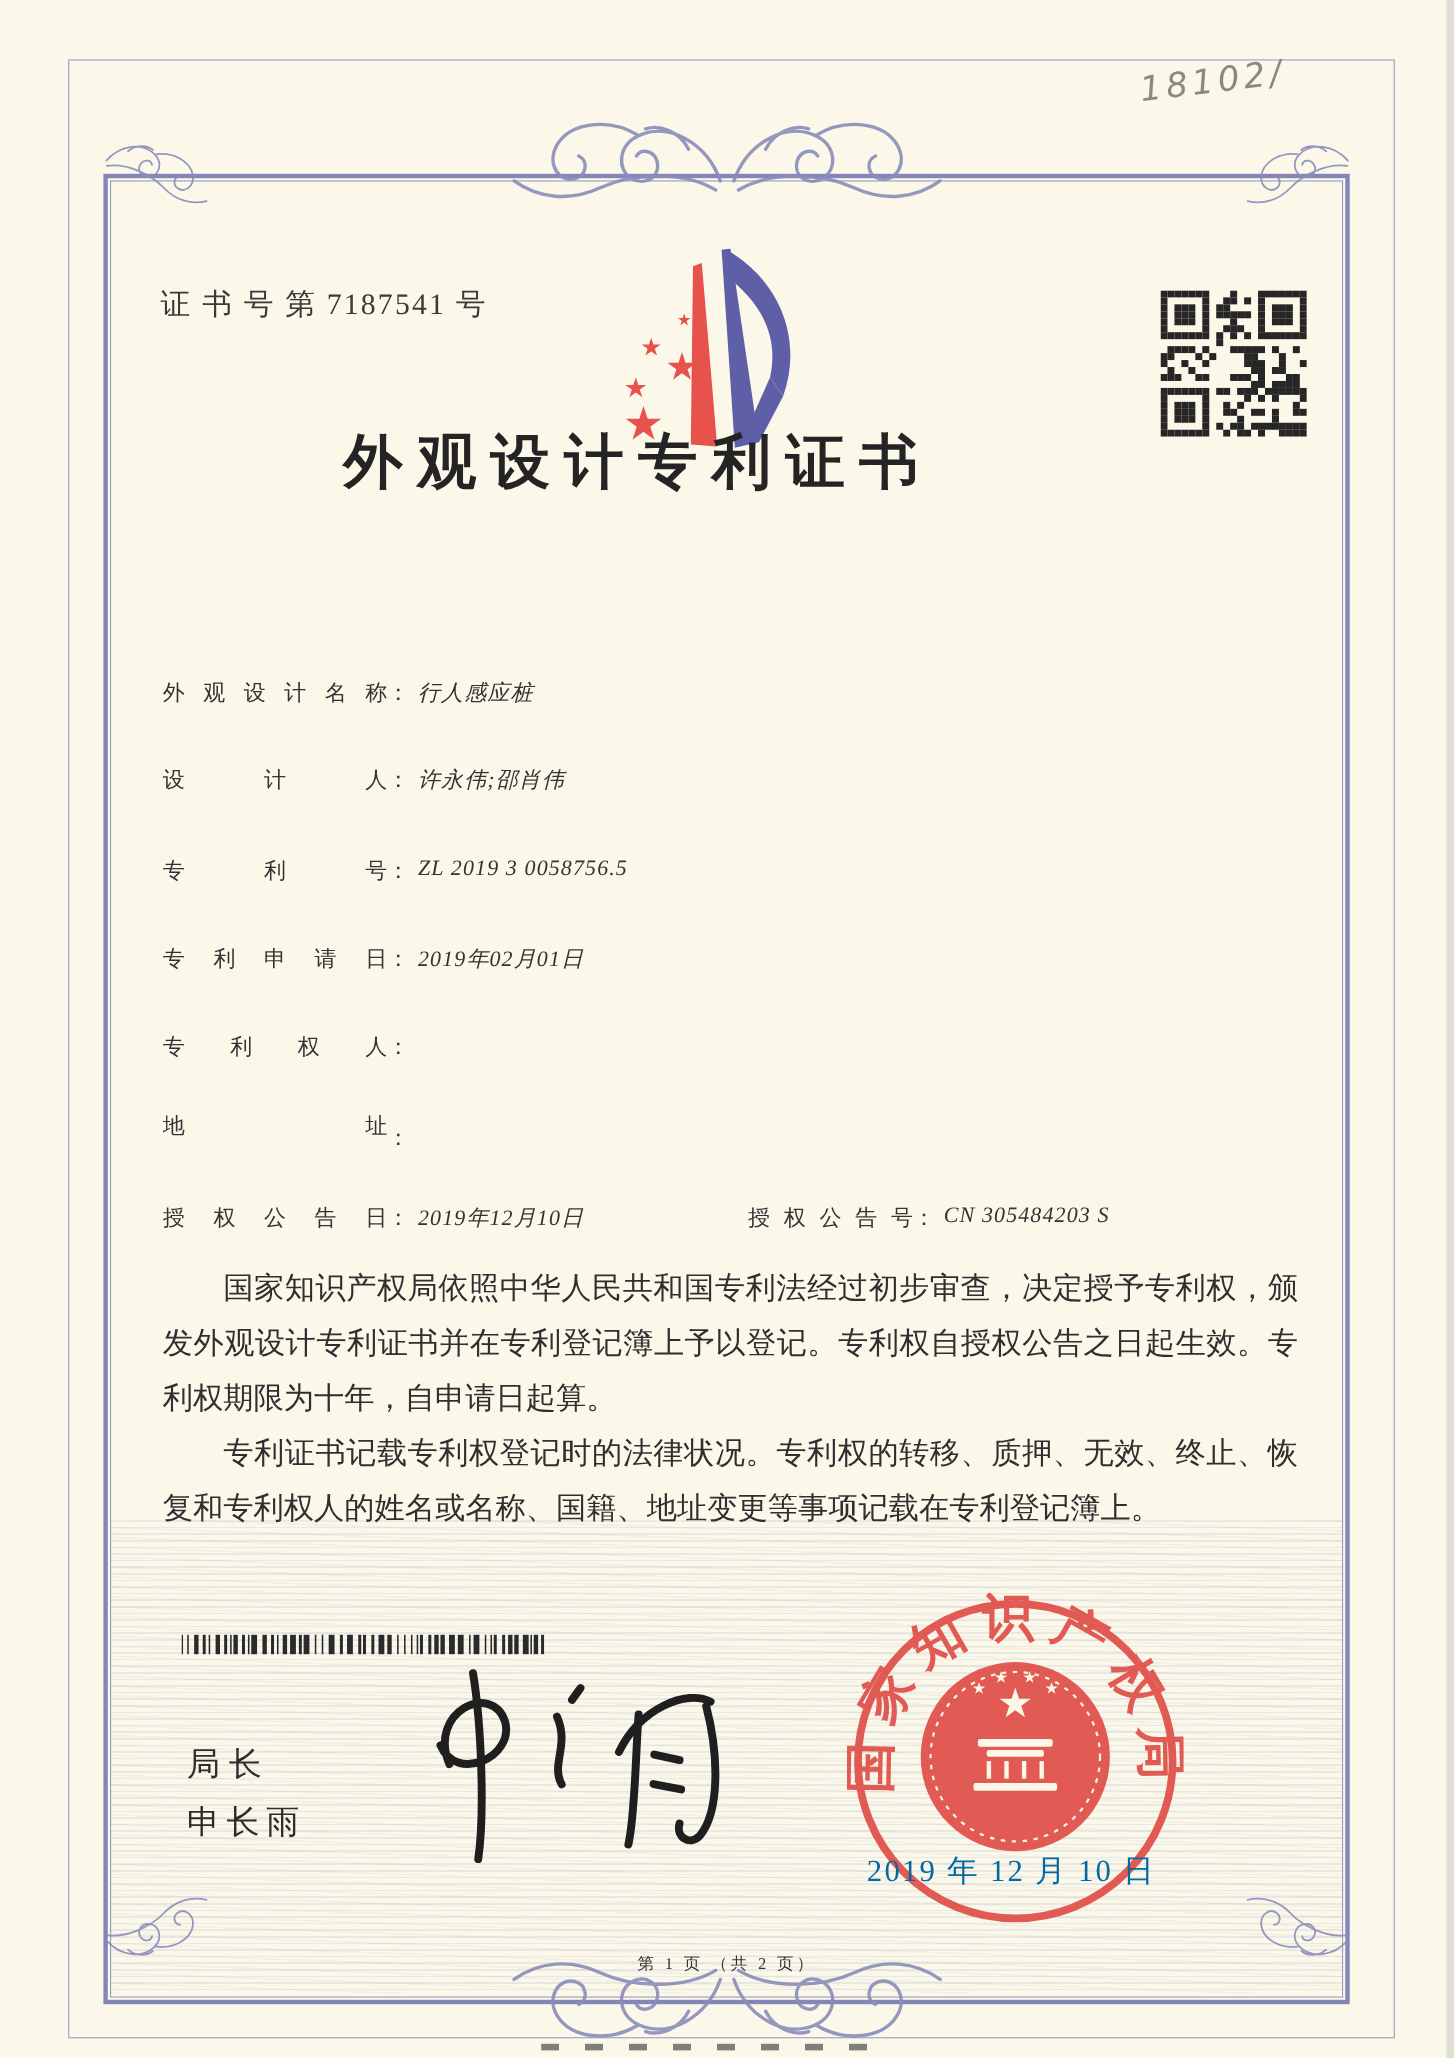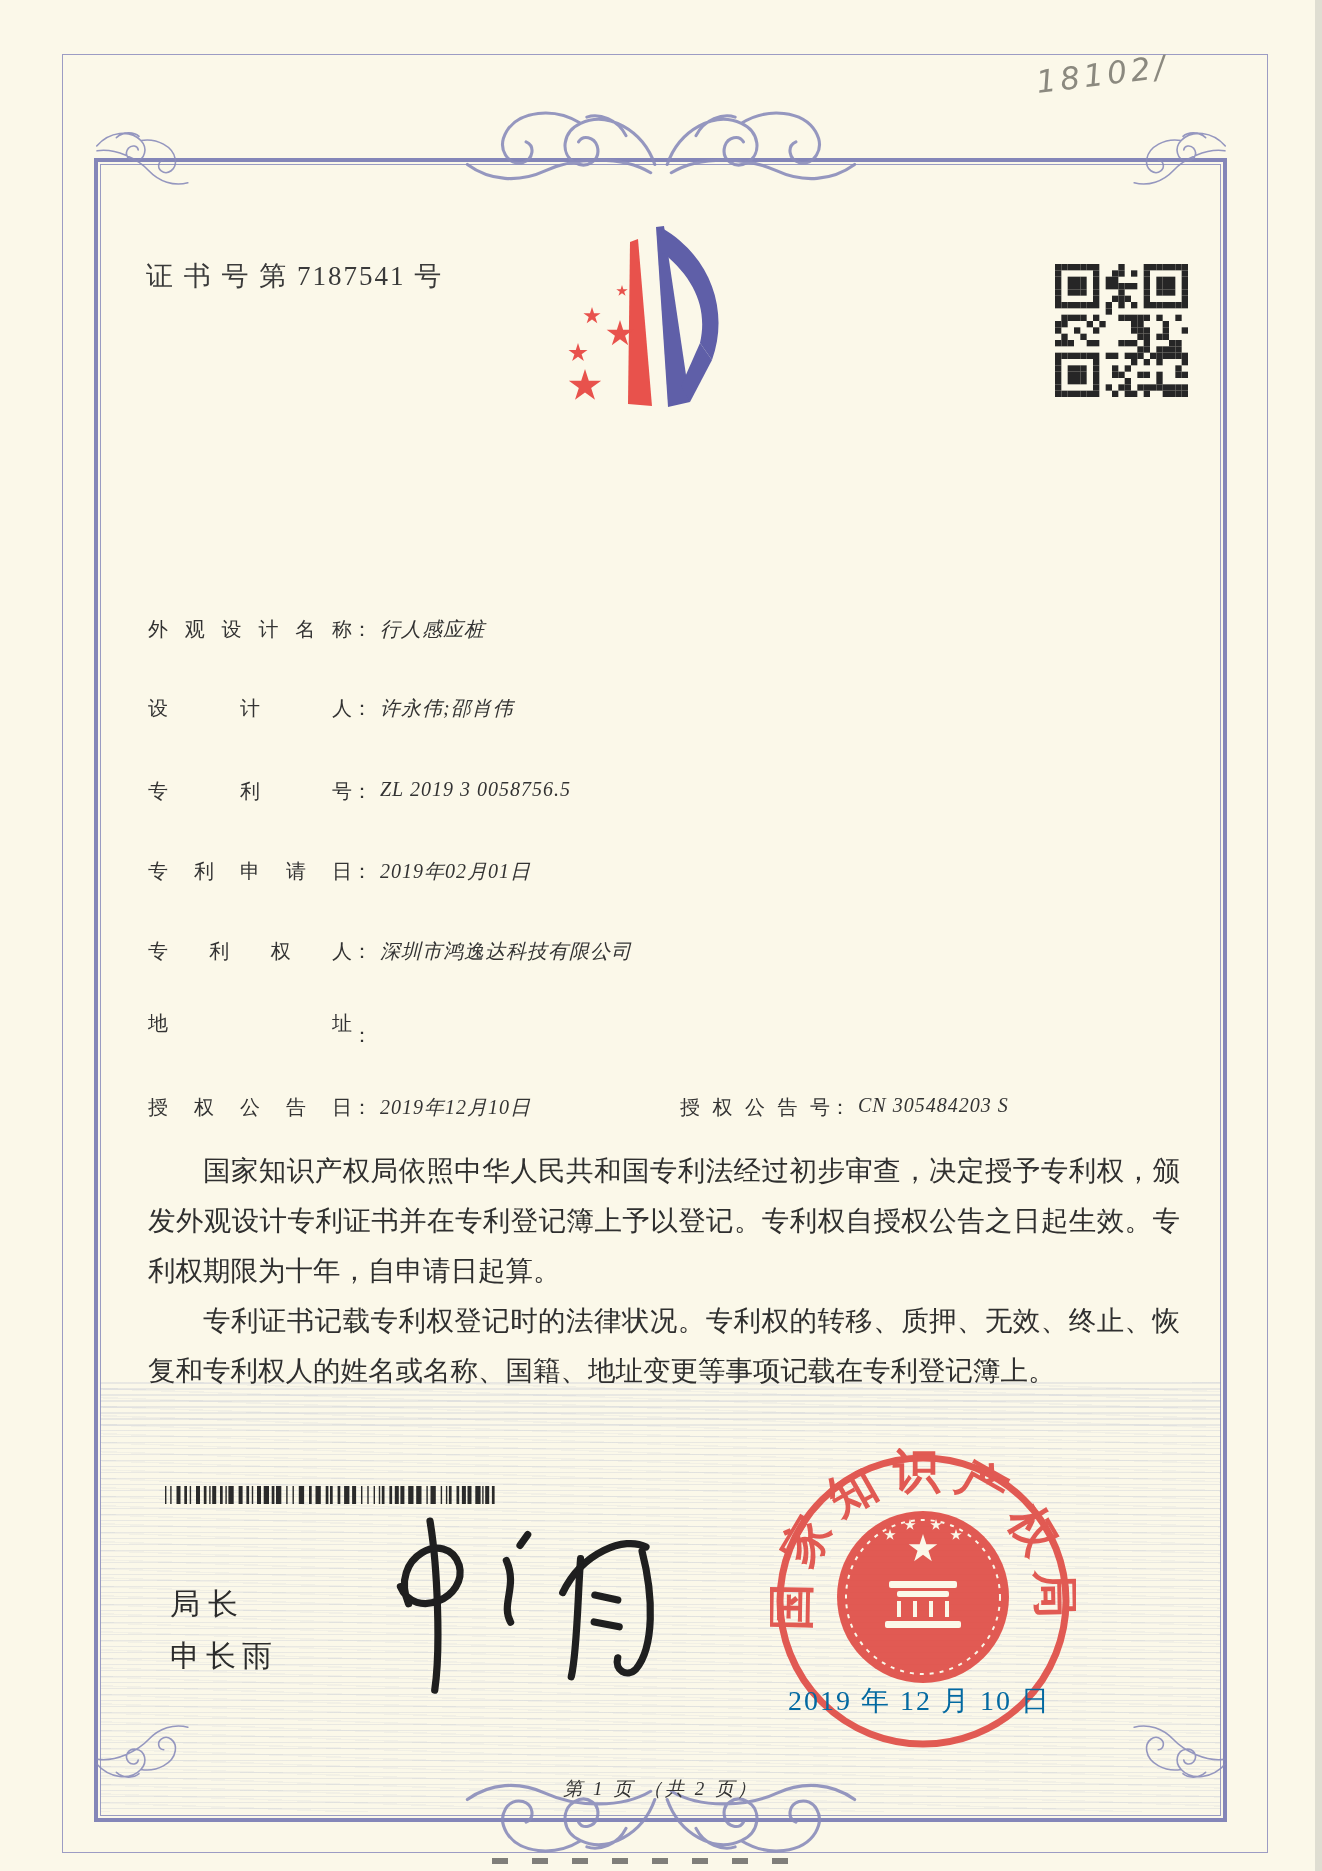--- a/index.html
+++ b/index.html
@@ -67,21 +67,21 @@
   .seal .ring{fill:none;stroke:#e04f48;stroke-width:7;}
   .seal .emblem-bg{fill:#e04f48;}
   .seal .wreath{fill:none;stroke:#fbf8e9;stroke-width:2;stroke-dasharray:4 6;}
   .seal .white{fill:#fbf8e9;}
   .seal-text-el{fill:#e04f48;font-size:47px;font-weight:bold;letter-spacing:13px;
     font-family:"Liberation Serif","DejaVu Serif",serif;}
   .seal-date{position:absolute;left:788px;top:1682px;width:270px;text-align:left;
     font-size:28px;letter-spacing:2px;color:#0369a1;}
   
   .page-info{position:absolute;left:400px;top:1776px;width:522px;text-align:center;
-    font-size:19px;letter-spacing:3px;color:#333;font-style:italic;}
+    font-size:15px;letter-spacing:3px;color:#333;}
   .cutoff{position:absolute;left:492px;top:1858px;width:300px;height:6px;opacity:.7;
     background:repeating-linear-gradient(90deg,#4a4a4a 0 16px,rgba(0,0,0,0) 16px 40px);}
 </style>
 </head>
 <body>
 
 <div class="page">
 
   <div class="outer-frame"></div>
   <div class="inner-frame">
@@ -339,20 +339,21 @@
       <rect x="9" y="20" width="1" height="1" fill="#262626"></rect>
       <rect x="11" y="20" width="1" height="1" fill="#262626"></rect>
       <rect x="12" y="20" width="1" height="1" fill="#262626"></rect>
       <rect x="14" y="20" width="1" height="1" fill="#262626"></rect>
       <rect x="17" y="20" width="1" height="1" fill="#262626"></rect>
       <rect x="18" y="20" width="1" height="1" fill="#262626"></rect>
       <rect x="19" y="20" width="1" height="1" fill="#262626"></rect>
       <rect x="20" y="20" width="1" height="1" fill="#262626"></rect>
     </svg>
 
+  <div class="doc-title">外观设计专利证书</div>
 
   <div class="row" style="top:616px">
     <span class="lab">外观设计名称</span>
       <span>：</span>
       <span class="val">行人感应桩</span>
   </div>
   <div class="row" style="top:695px">
     <span class="lab">设计人</span>
       <span>：</span>
       <span class="val">许永伟;邵肖伟</span>
@@ -363,21 +364,20 @@
       <span class="val">ZL 2019 3 0058756.5</span>
   </div>
   <div class="row" style="top:858px">
     <span class="lab">专利申请日</span>
       <span>：</span>
       <span class="val">2019年02月01日</span>
   </div>
   <div class="row" style="top:938px">
     <span class="lab">专利权人</span>
       <span>：</span>
-      <span class="val">深圳市鸿逸达科技有限公司</span>
   </div>
   <div class="row" style="top:1010px">
     <span class="lab">地址</span>
       <span style="line-height:50px">：</span>
   </div>
   <div class="row" style="top:1094px">
     <span class="lab">授权公告日</span>
       <span>：</span>
       <span class="val">2019年12月10日</span>
     <span class="grant2">

